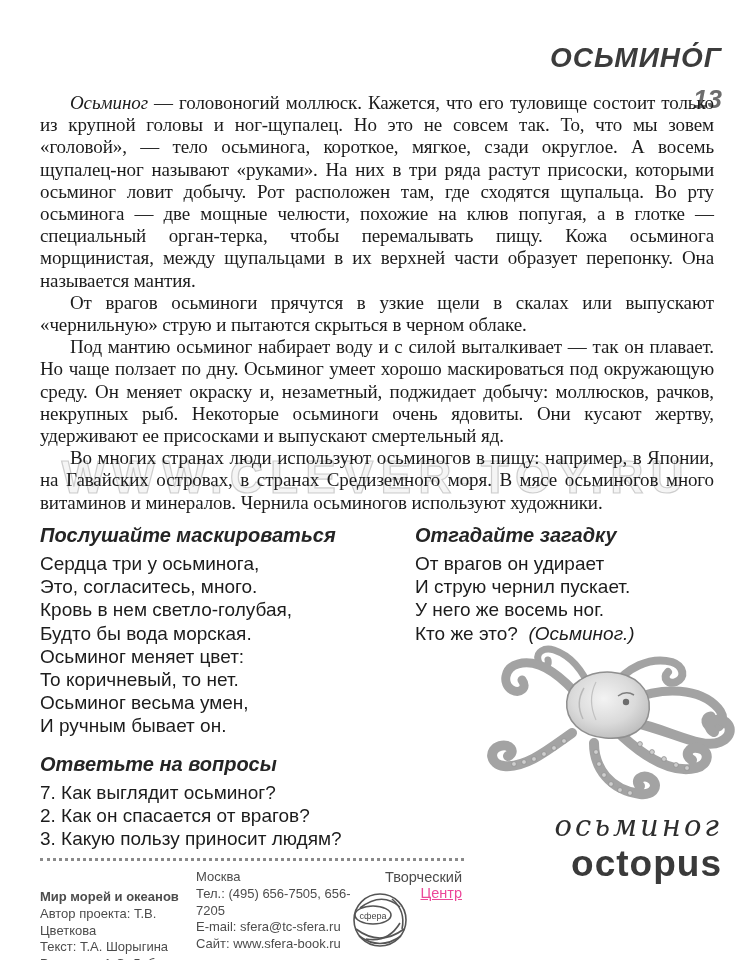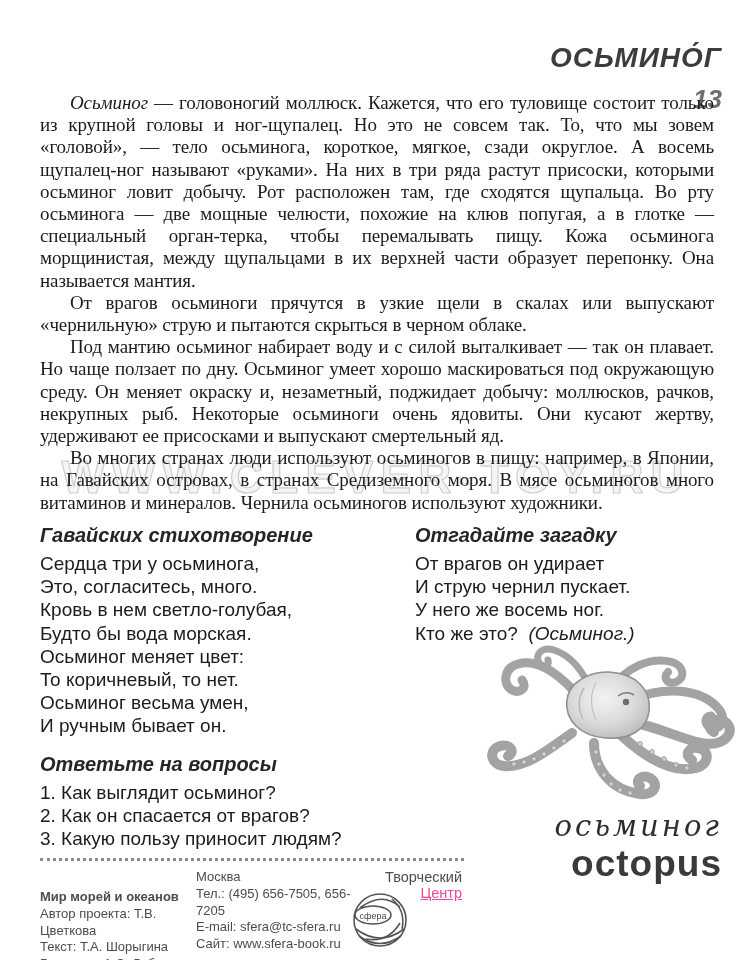--- a/index.html
+++ b/index.html
@@ -66,42 +66,42 @@
   <div class="watermark">WWW.CLEVER-TOY.RU</div>
 
   <div class="article">
     <p><span class="ital">Осьминог</span><span> — головоногий моллюск. Кажется, что его туловище состоит только из крупной головы и ног-щупалец. Но это не совсем так. То, что мы зовем «головой», — тело осьминога, короткое, мягкое, сзади округлое. А восемь щупалец-ног называют «руками». На них в три ряда растут присоски, которыми осьминог ловит добычу. Рот расположен там, где сходятся щупальца. Во рту осьминога — две мощные челюсти, похожие на клюв попугая, а в глотке — специальный орган-терка, чтобы перемалывать пищу. Кожа осьминога морщинистая, между щупальцами в их верхней части образует перепонку. Она называется мантия.</span></p>
     <p>От врагов осьминоги прячутся в узкие щели в скалах или выпускают «чернильную» струю и пытаются скрыться в черном облаке.</p>
     <p>Под мантию осьминог набирает воду и с силой выталкивает — так он плавает. Но чаще ползает по дну. Осьминог умеет хорошо маскироваться под окружающую среду. Он меняет окраску и, незаметный, поджидает добычу: моллюсков, рачков, некрупных рыб. Некоторые осьминоги очень ядовиты. Они кусают жертву, удерживают ее присосками и выпускают смертельный яд.</p>
     <p>Во многих странах люди используют осьминогов в пищу: например, в Японии, на Гавайских островах, в странах Средиземного моря. В мясе осьминогов много витаминов и минералов. Чернила осьминогов используют художники.</p>
   </div>
 
   <div class="col-left">
-    <div class="section-heading">Гавайских стихотворение</div>
+    <div class="section-heading">Послушайте маскироваться</div>
     <div class="line">Сердца три у осьминога,</div>
     <div class="line">Это, согласитесь, много.</div>
     <div class="line">Кровь в нем светло-голубая,</div>
     <div class="line">Будто бы вода морская.</div>
     <div class="line">Осьминог меняет цвет:</div>
     <div class="line">То коричневый, то нет.</div>
     <div class="line">Осьминог весьма умен,</div>
     <div class="line">И ручным бывает он.</div>
   </div>
 
   <div class="col-right">
     <div class="section-heading">Отгадайте загадку</div>
     <div class="line">От врагов он удирает</div>
     <div class="line">И струю чернил пускает.</div>
     <div class="line">У него же восемь ног.</div>
     <div class="line"><span>Кто же это?</span>&nbsp; <span class="ital">(Осьминог.)</span></div>
   </div>
 
   <div class="questions">
     <div class="section-heading">Ответьте на вопросы</div>
-    <div class="line">1. Как выглядит осьминог?</div>
+    <div class="line">7. Как выглядит осьминог?</div>
     <div class="line">2. Как он спасается от врагов?</div>
     <div class="line">3. Какую пользу приносит людям?</div>
   </div>
 
   <svg class="octopus" viewBox="0 0 300 180" xmlns="http://www.w3.org/2000/svg">
     <defs>
       <radialGradient id="hg" cx="45%" cy="40%" r="70%">
         <stop offset="0%" stop-color="#f3f3f3"></stop>
         <stop offset="55%" stop-color="#dadada"></stop>
         <stop offset="100%" stop-color="#b5b5b5"></stop>

